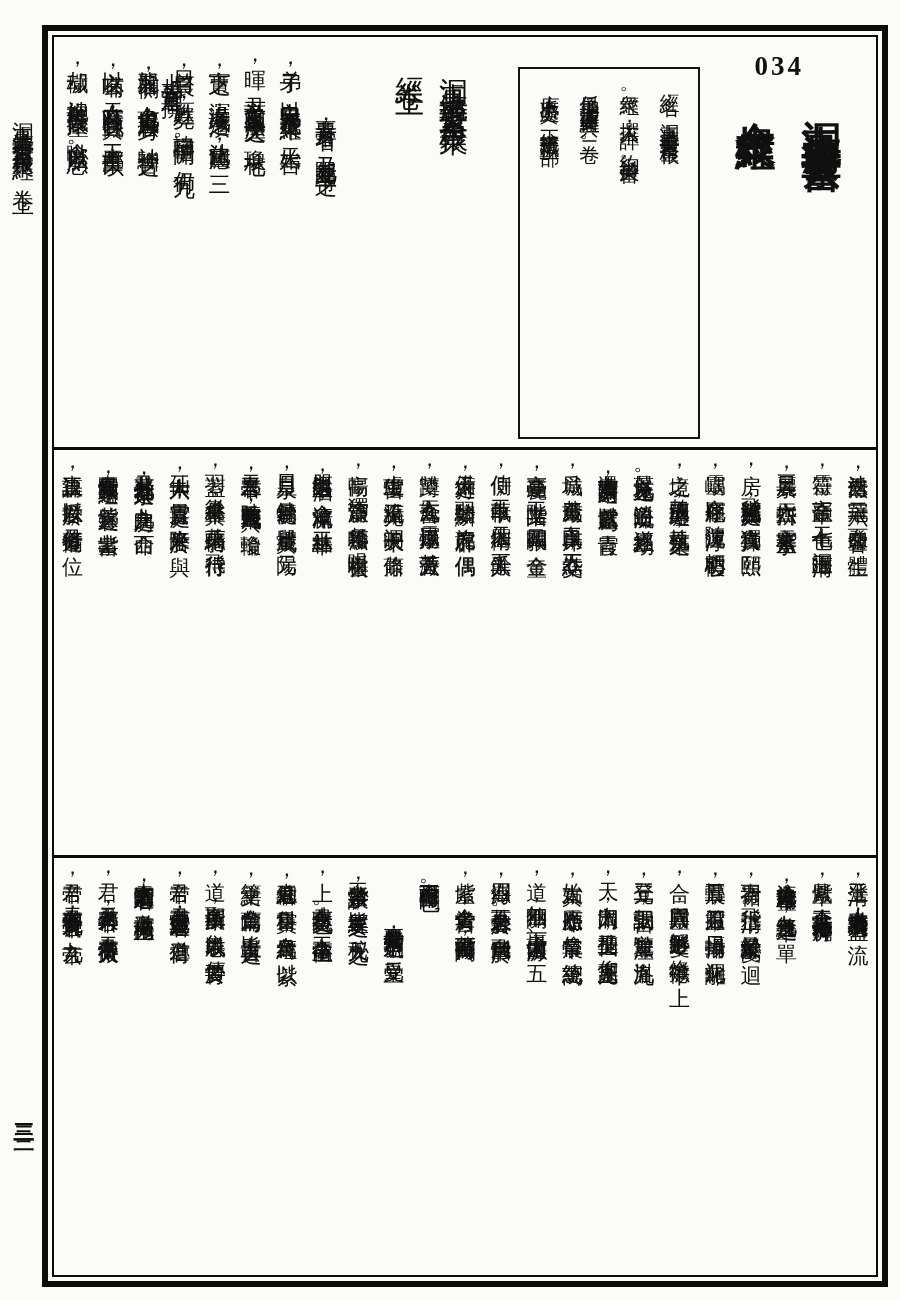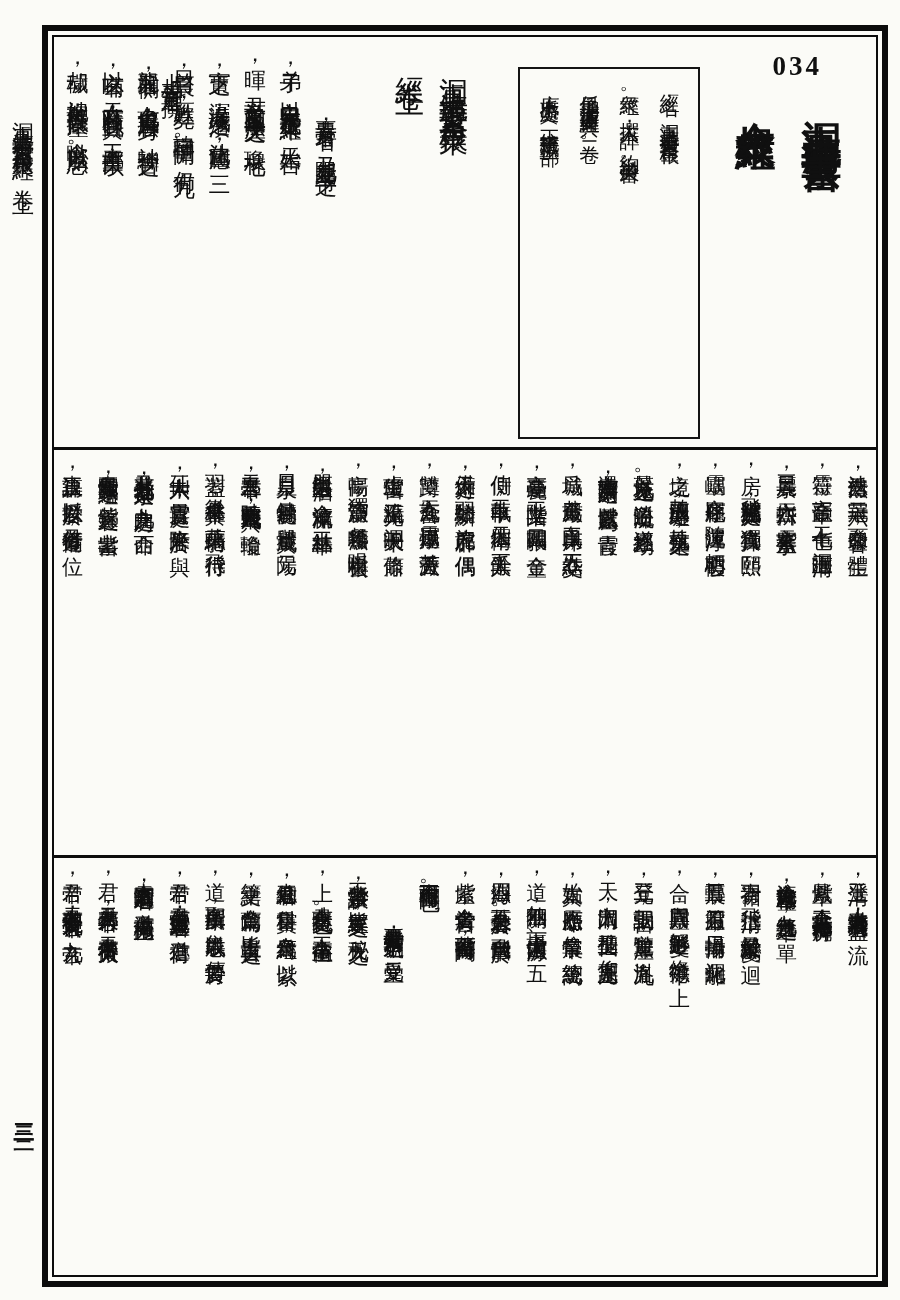--- a/index.html
+++ b/index.html
@@ -25,21 +25,21 @@
   .register { position:relative; }
   .reg-top { height:410px; flex:none; }
   .reg-mid { height:405px; flex:none; }
   .reg-bot { flex:1; }
 
   
   .reg-body { writing-mode:vertical-rl; padding:8px 1px; font-size:21px; letter-spacing:1.2px; }
   .reg-body .col { line-height:35.7px; }
 
   
-  .catalog-no { position:absolute; top:14px; right:54px; font-size:27px; font-weight:bold; letter-spacing:3px; font-family:"Liberation Serif",serif; }
+  .catalog-no { position:absolute; top:14px; right:72px; font-size:27px; font-weight:bold; letter-spacing:3px; font-family:"Liberation Serif",serif; }
   .masthead { position:absolute; top:52px; right:22px; writing-mode:vertical-rl; }
   .masthead .big-col { line-height:66px; font-size:40px; font-weight:bold; letter-spacing:4.5px; }
   .info-box { position:absolute; top:30px; right:176px; width:182px; height:372px; border:2px solid #141414; padding:10px 8px; writing-mode:vertical-rl; }
   .info-box .col { line-height:40px; font-size:20px; letter-spacing:2.5px; }
   .heading { position:absolute; top:18px; right:400px; writing-mode:vertical-rl; }
   .heading .head-col { line-height:44px; font-size:29px; letter-spacing:5px; }
   .heading .attr-col { line-height:40px; font-size:22px; letter-spacing:5px; padding-block-start:196px; }
   .top-body { position:absolute; top:16px; left:6px; width:284px; height:396px; writing-mode:vertical-rl; font-size:22px; letter-spacing:2.5px; }
   .top-body .col { line-height:35.5px; }
 </style>

